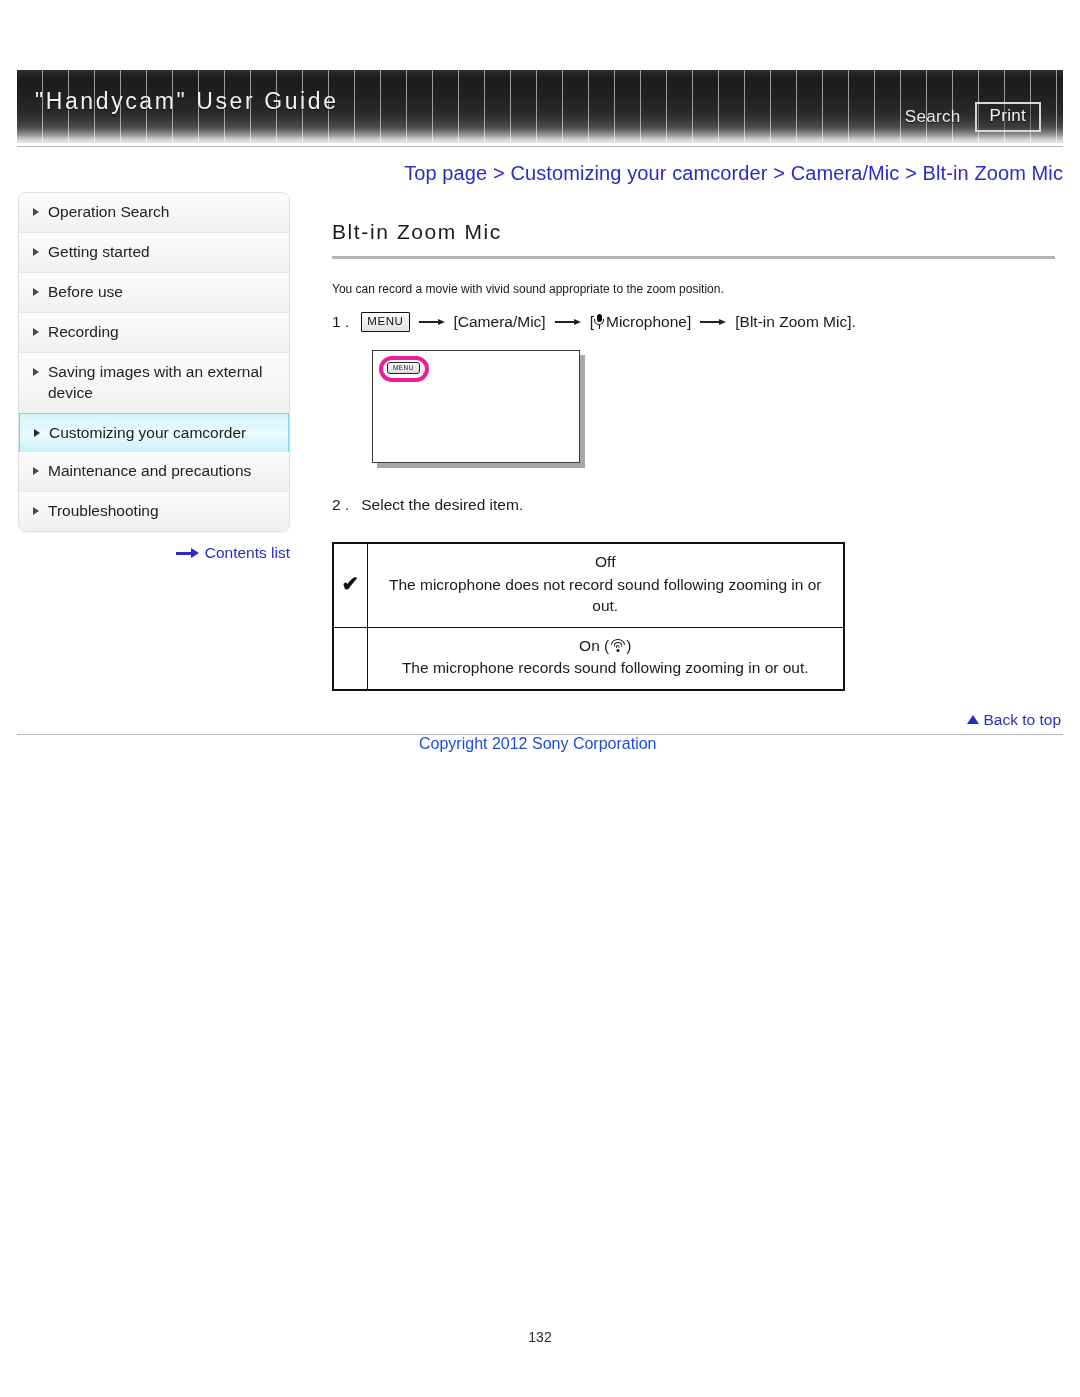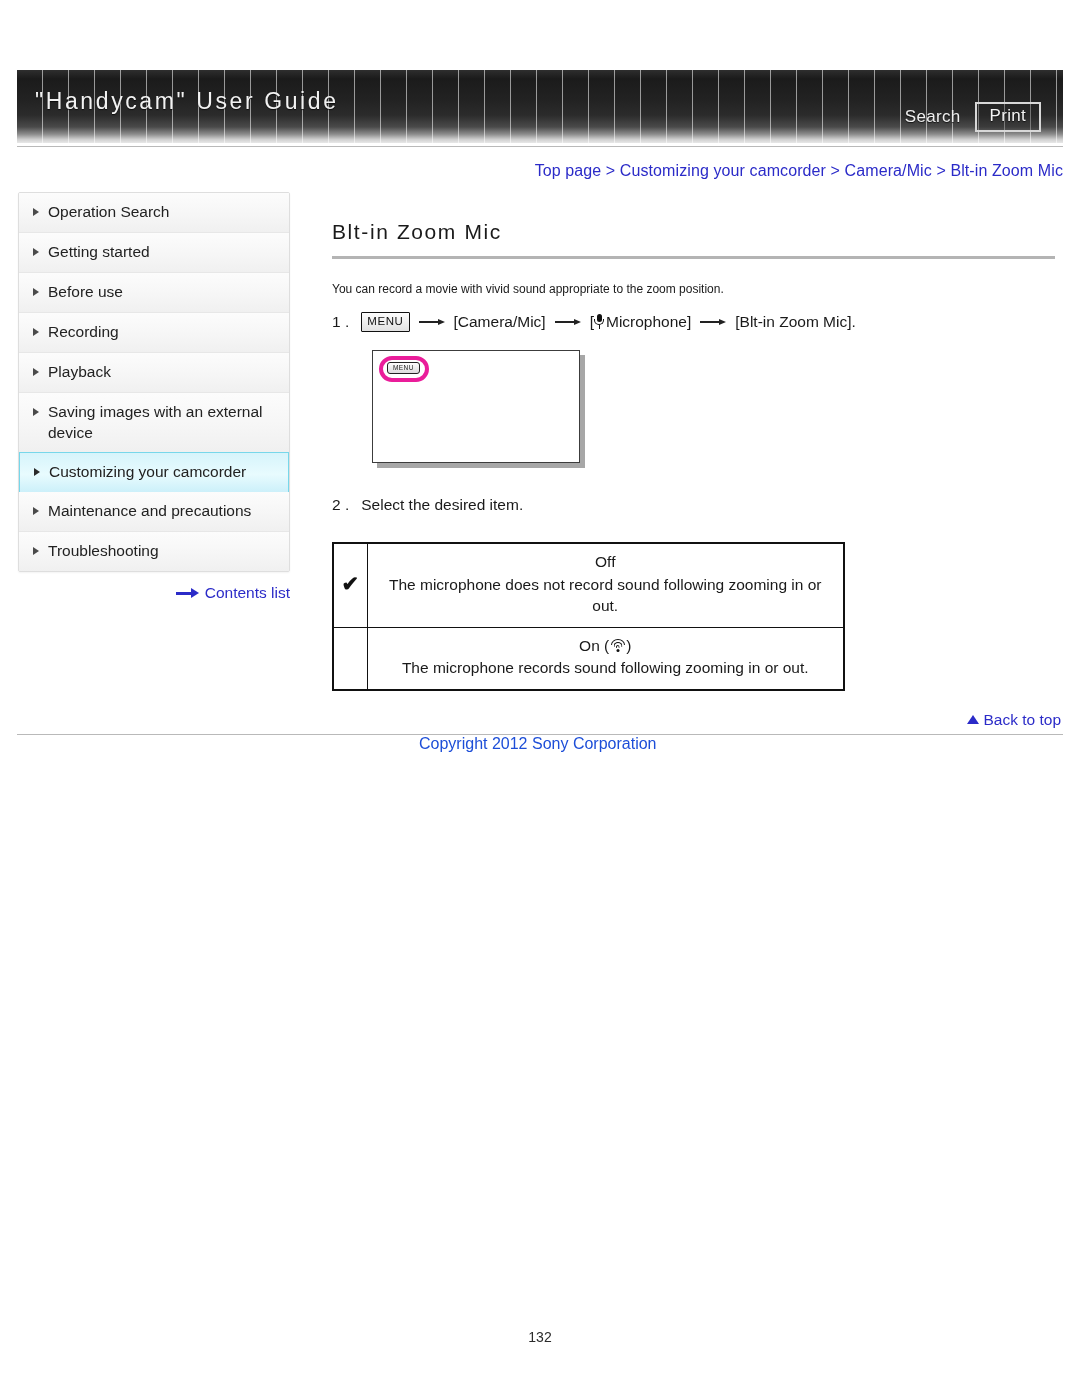--- a/index.html
+++ b/index.html
@@ -77,36 +77,36 @@
     width: 1046px; height: 1px;
     background: #b9b9b9;
   }
 
   
   #breadcrumb {
     position: absolute;
     left: 0; top: 162px;
     width: 1063px;
     text-align: right;
-    font-size: 16px;
+    font-size: 20px;
     color: #2b2bc8;
     letter-spacing: 0.1px;
   }
   #breadcrumb .crumb { color: #2b2bc8; cursor: pointer; }
   #breadcrumb .sep { color: #2b2bc8; }
 
   
   #sidebar {
     position: absolute;
     left: 18px; top: 192px;
     width: 272px;
   }
   #nav-list {
     border: 1px solid #dedede;
-    border-radius: 2px;
+    border-radius: 8px;
     background: linear-gradient(to bottom, #fbfbfb, #f4f4f4);
     overflow: hidden;
     box-shadow: 0 1px 2px rgba(0,0,0,0.05);
   }
   .nav-item {
     position: relative;
     display: flex;
     align-items: flex-start;
     gap: 9px;
     padding: 9px 10px 9px 14px;
@@ -410,24 +410,20 @@
       <span class="tri"></span>
       <span>Getting started</span>
     </div>
     <div class="nav-item">
       <span class="tri"></span>
       <span>Before use</span>
     </div>
     <div class="nav-item">
       <span class="tri"></span>
       <span>Recording</span>
-    </div>
-    <div class="nav-item">
-      <span class="tri"></span>
-      <span>Playback</span>
     </div>
     <div class="nav-item">
       <span class="tri"></span>
       <span>Saving images with an external device</span>
     </div>
     <div class="nav-item active">
       <span class="tri"></span>
       <span>Customizing your camcorder</span>
     </div>
     <div class="nav-item">

